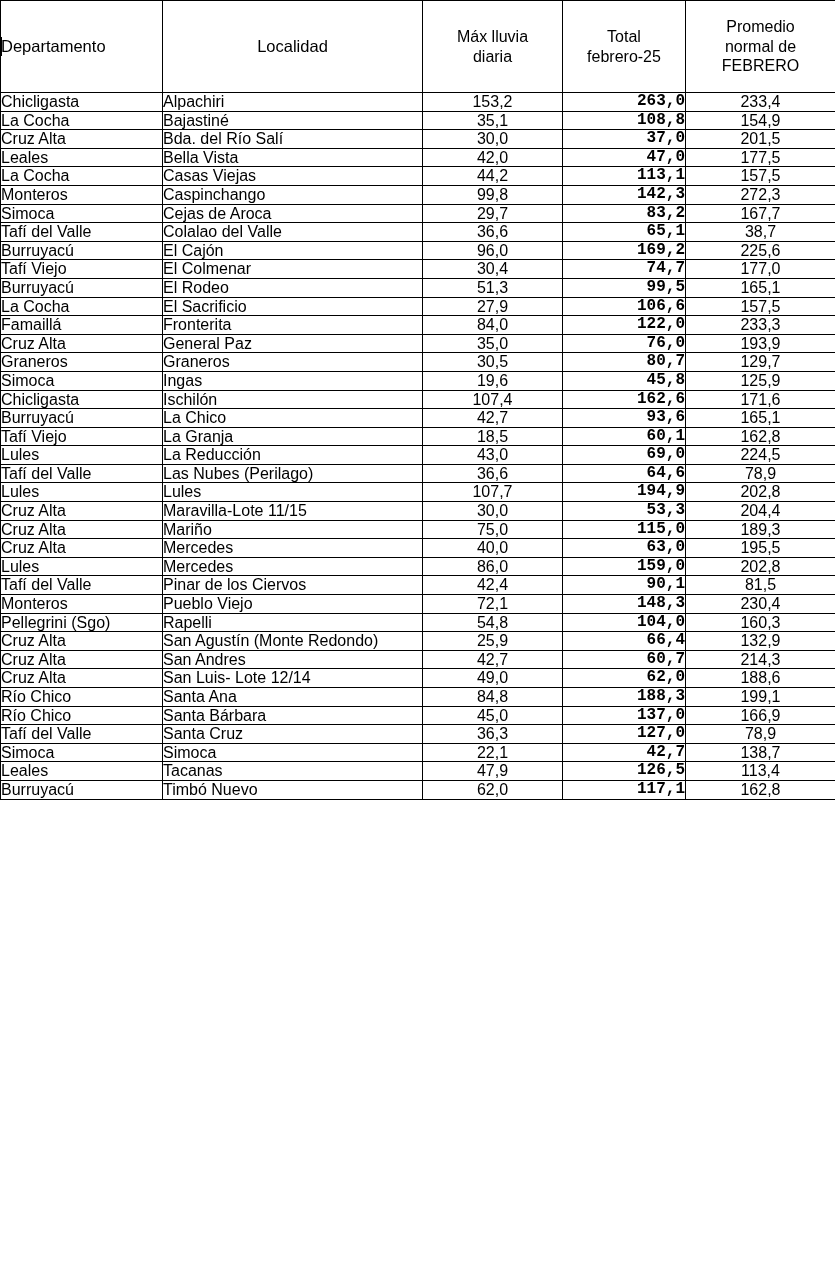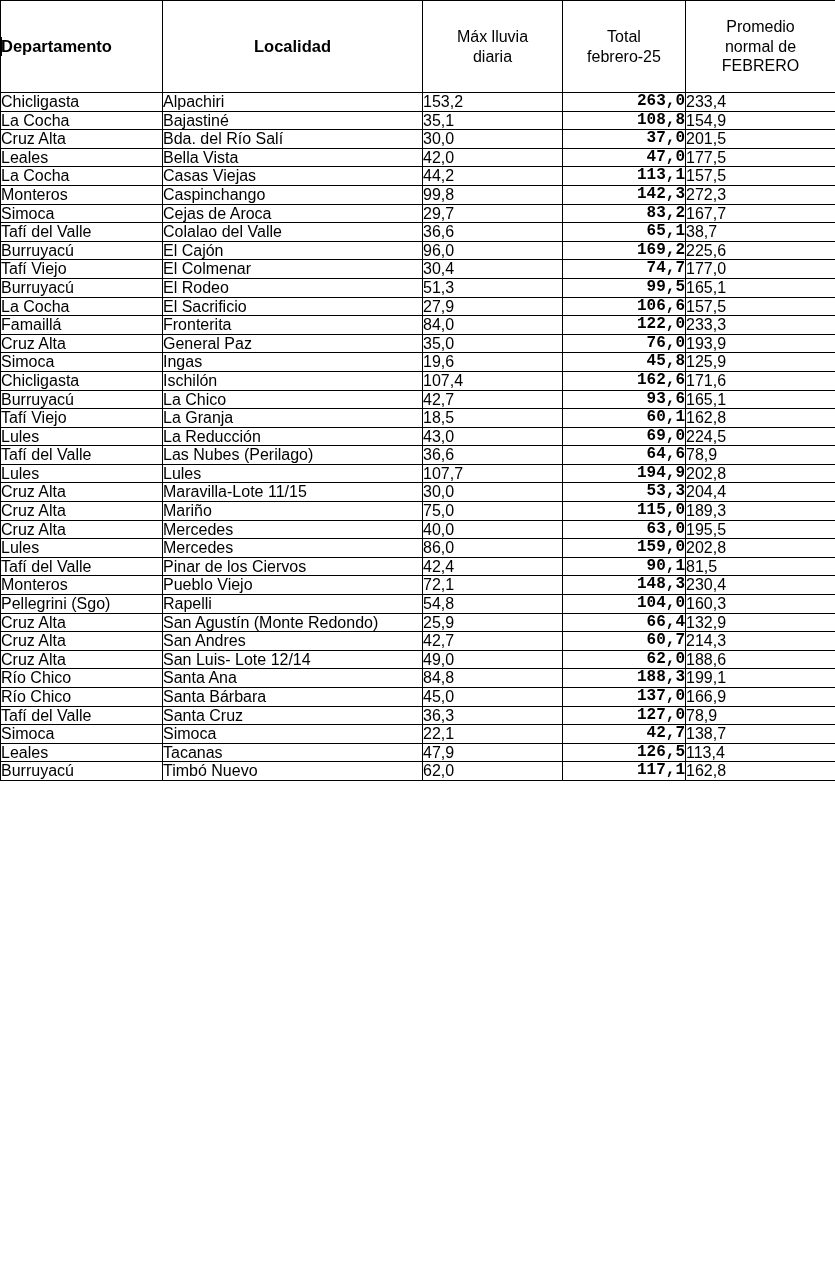--- a/index.html
+++ b/index.html
@@ -38,21 +38,21 @@
   col.c-dep  { width: 162px; }
   col.c-loc  { width: 260px; }
   col.c-max  { width: 140px; }
   col.c-tot  { width: 123px; }
   col.c-prom { width: 150px; }
 
   
   thead th {
     height: 92px;
     font-size: 16.5px;
-    font-weight: bold;
+    font-weight: normal;
     line-height: 1.22;
     text-align: center;
     padding: 4px 5px;
   }
   th.h-dep {
     text-align: left;
     vertical-align: top;
     padding-top: 11px;
     padding-left: 11px;
     position: relative;
@@ -80,31 +80,31 @@
   }
   td.dep {
     text-align: left;
     padding-left: 8px;
   }
   td.loc {
     text-align: left;
     padding-left: 10px;
   }
   td.num {
-    text-align: left;
+    text-align: center;
     padding-right: 9px;
   }
   td.num-tot {
     text-align: right;
     padding-right: 9px;
     font-weight: bold;
     font-family: Liberation Mono, monospace;
   }
   td.num-prom {
-    text-align: left;
+    text-align: center;
     padding-right: 9px;
     vertical-align: bottom;
     padding-bottom: 2px;
   }
 </style>
 </head>
 <body>
 
 <div id="page">
 
@@ -220,20 +220,27 @@
           <td class="num-prom">233,3</td>
         </tr>
         <tr>
           <td class="dep">Cruz Alta</td>
           <td class="loc">General Paz</td>
           <td class="num">35,0</td>
           <td class="num-tot">76,0</td>
           <td class="num-prom">193,9</td>
         </tr>
         <tr>
+          <td class="dep">Graneros</td>
+          <td class="loc">Graneros</td>
+          <td class="num">30,5</td>
+          <td class="num-tot">80,7</td>
+          <td class="num-prom">129,7</td>
+        </tr>
+        <tr>
           <td class="dep">Simoca</td>
           <td class="loc">Ingas</td>
           <td class="num">19,6</td>
           <td class="num-tot">45,8</td>
           <td class="num-prom">125,9</td>
         </tr>
         <tr>
           <td class="dep">Chicligasta</td>
           <td class="loc">Ischilón</td>
           <td class="num">107,4</td>

